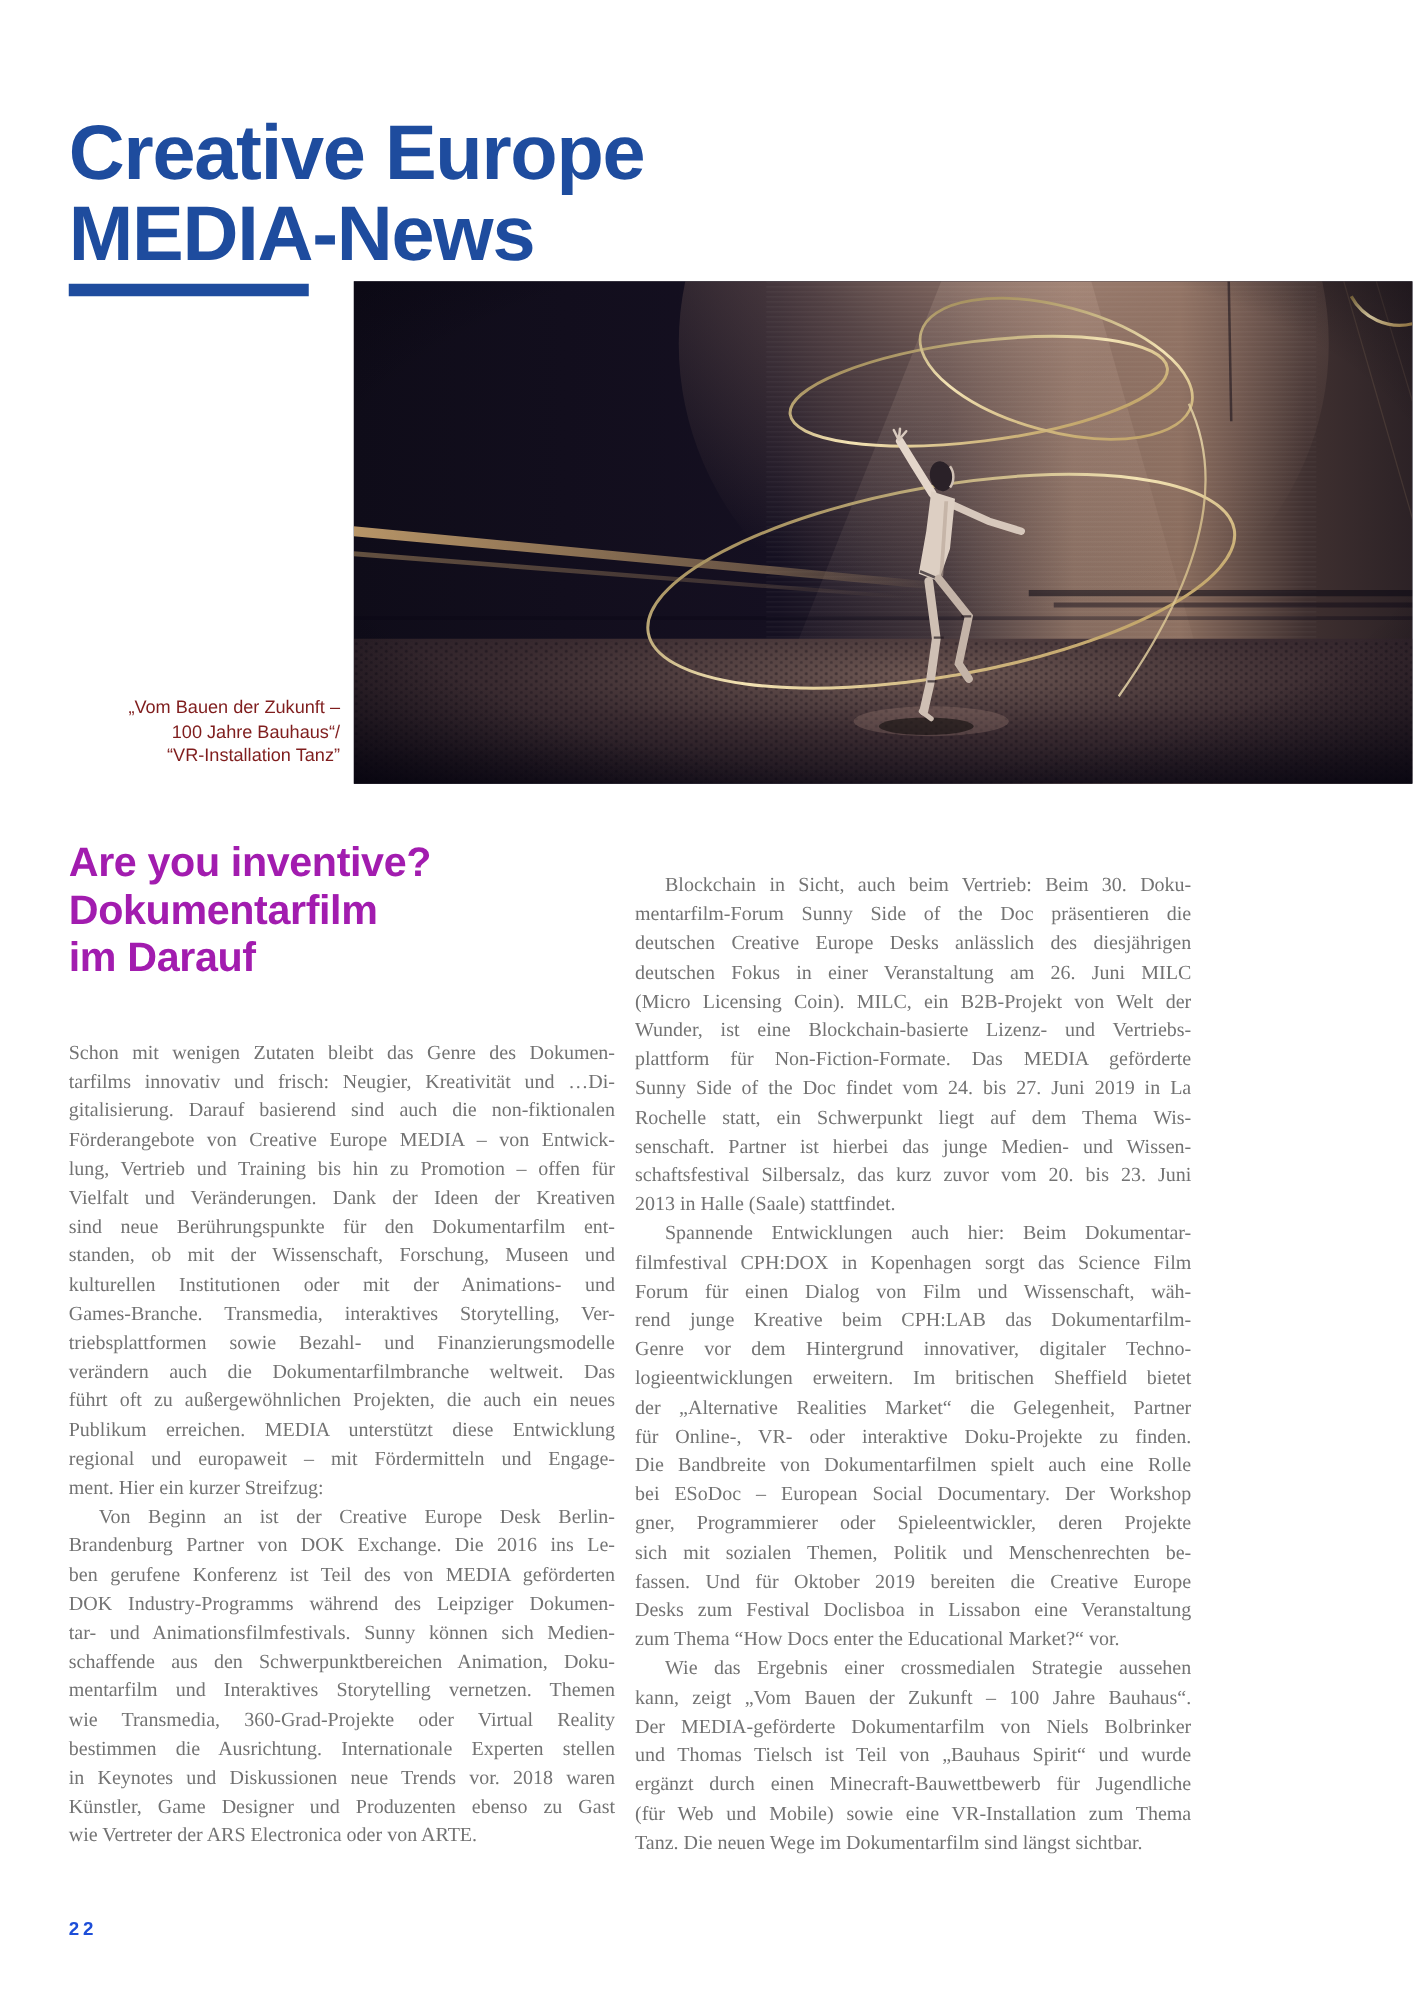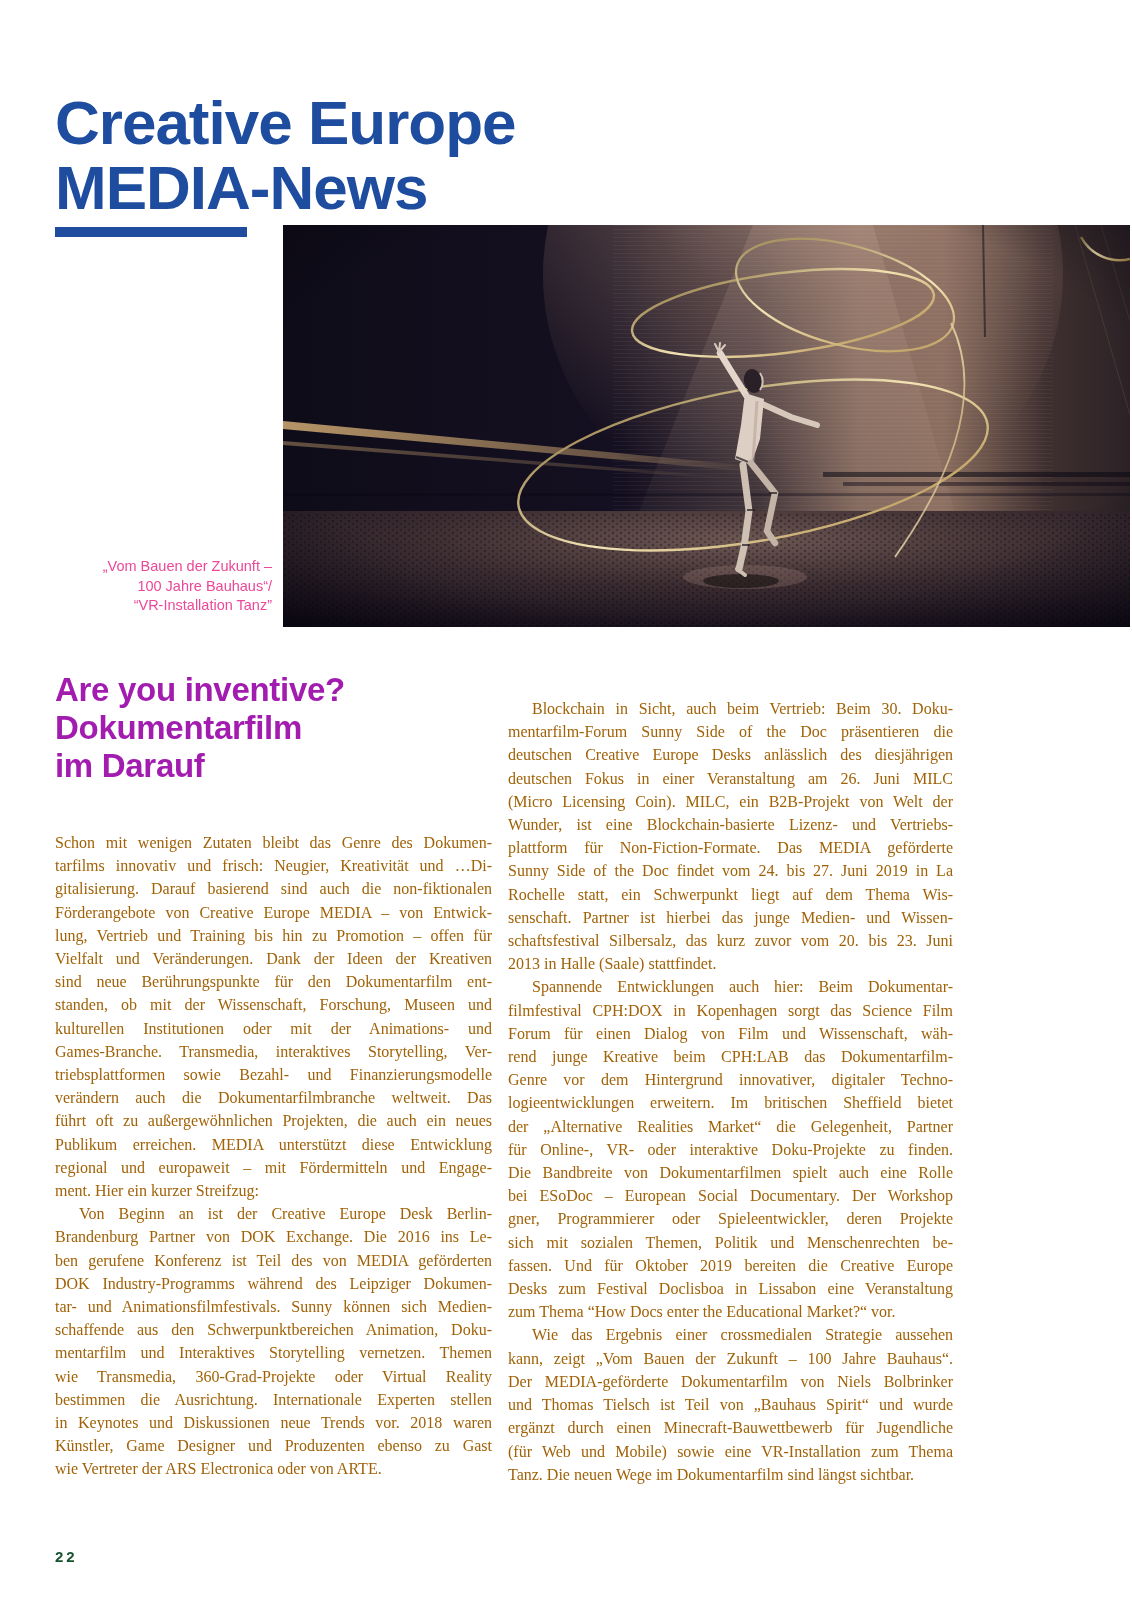--- a/index.html
+++ b/index.html
@@ -7,38 +7,38 @@
         font-family:"Liberation Sans",sans-serif;}
   
   .masthead{position:absolute;left:55px;top:58px;color:#1e4c9e;font-weight:700;
             font-size:62px;line-height:65px;letter-spacing:-1px;margin-top:32px;}
   .masthead .ln{text-align:left;}
   .rule{position:absolute;left:55px;top:227px;width:192px;height:10px;background:#1e4c9e;}
   
   .photo{position:absolute;left:283px;top:225px;width:847px;height:402px;background:#120e1c;overflow:hidden;}
   .photo svg{display:block;}
   
-  .caption{position:absolute;left:30px;top:557px;width:242px;color:#ec4899;
+  .caption{position:absolute;left:30px;top:557px;width:242px;color:#7f1d1d;
            font-size:14.5px;line-height:19.5px;}
   .caption .ln{text-align:right;}
   
   .heading{position:absolute;left:55px;top:671px;width:430px;color:#a21caf;
            font-weight:700;font-size:33px;line-height:38px;letter-spacing:-0.3px;}
   .heading .ln{text-align:left;}
   
   .col{position:absolute;font-family:"Liberation Serif",serif;font-size:16px;
-       line-height:23.2px;color:#a16207;}
+       line-height:23.2px;color:#737373;}
   .col-left{left:55px;top:831px;width:437px;}
   .col-right{left:508px;top:697px;width:445px;}
   .col .ln{text-align:justify;text-align-last:justify;white-space:normal;}
   .col .ln.last{text-align-last:left;}
   .col .ln.indent{text-indent:24px;}
   
-  .folio{position:absolute;left:55px;top:1535px;color:#14532d;font-weight:700;
-         font-size:15px;letter-spacing:3px;margin-top:13px;}
+  .folio{position:absolute;left:55px;top:1535px;color:#1d4ed8;font-weight:700;
+         font-size:15px;letter-spacing:3px;}
 </style>
 </head>
 <body>
 
 <div class="page">
 
   <div class="masthead">
       <div class="ln">Creative Europe</div>
       <div class="ln last">MEDIA-News</div>
     </div>

